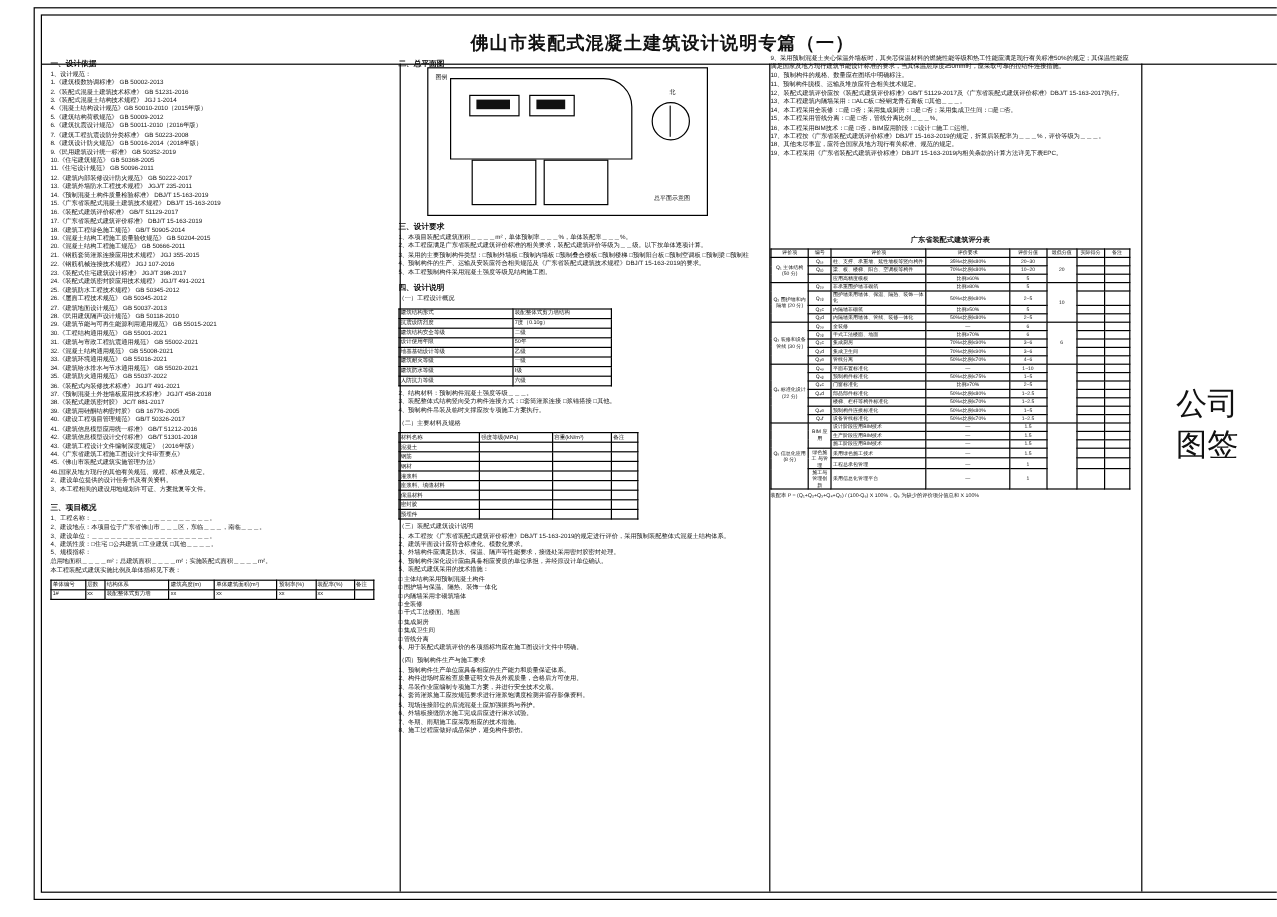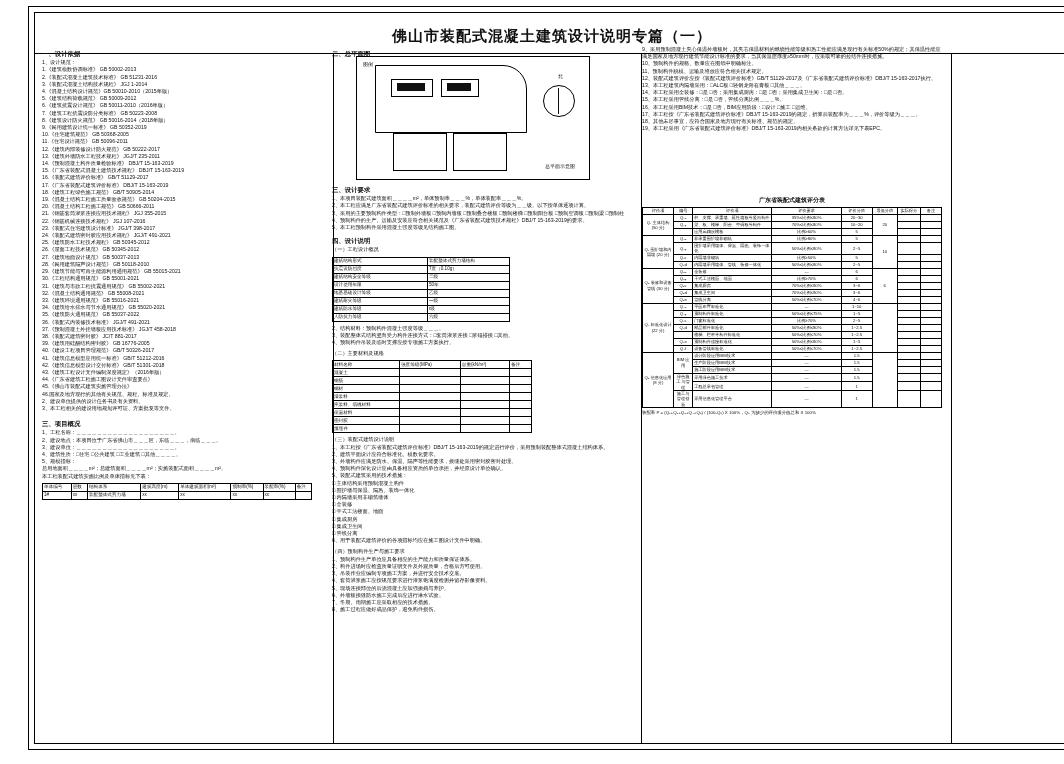--- a/index.html
+++ b/index.html
@@ -540,14 +540,18 @@
             <td class="c">—</td>
             <td class="c">1</td>
             <td class="c"></td>
             <td class="c"></td>
           </tr>
     </tbody>
       </table>
     <div class="note">装配率 P = (Q₁+Q₂+Q₃+Q₄+Q₅) / (100-Q₆) X 100%，Q₆ 为缺少的评价项分值总和 X 100%</div>
   </div>
 
+  <div class="stamp">
+    <div>公司</div>
+    <div>图签</div>
+  </div>
 
 </div>
 
 </body></html>

